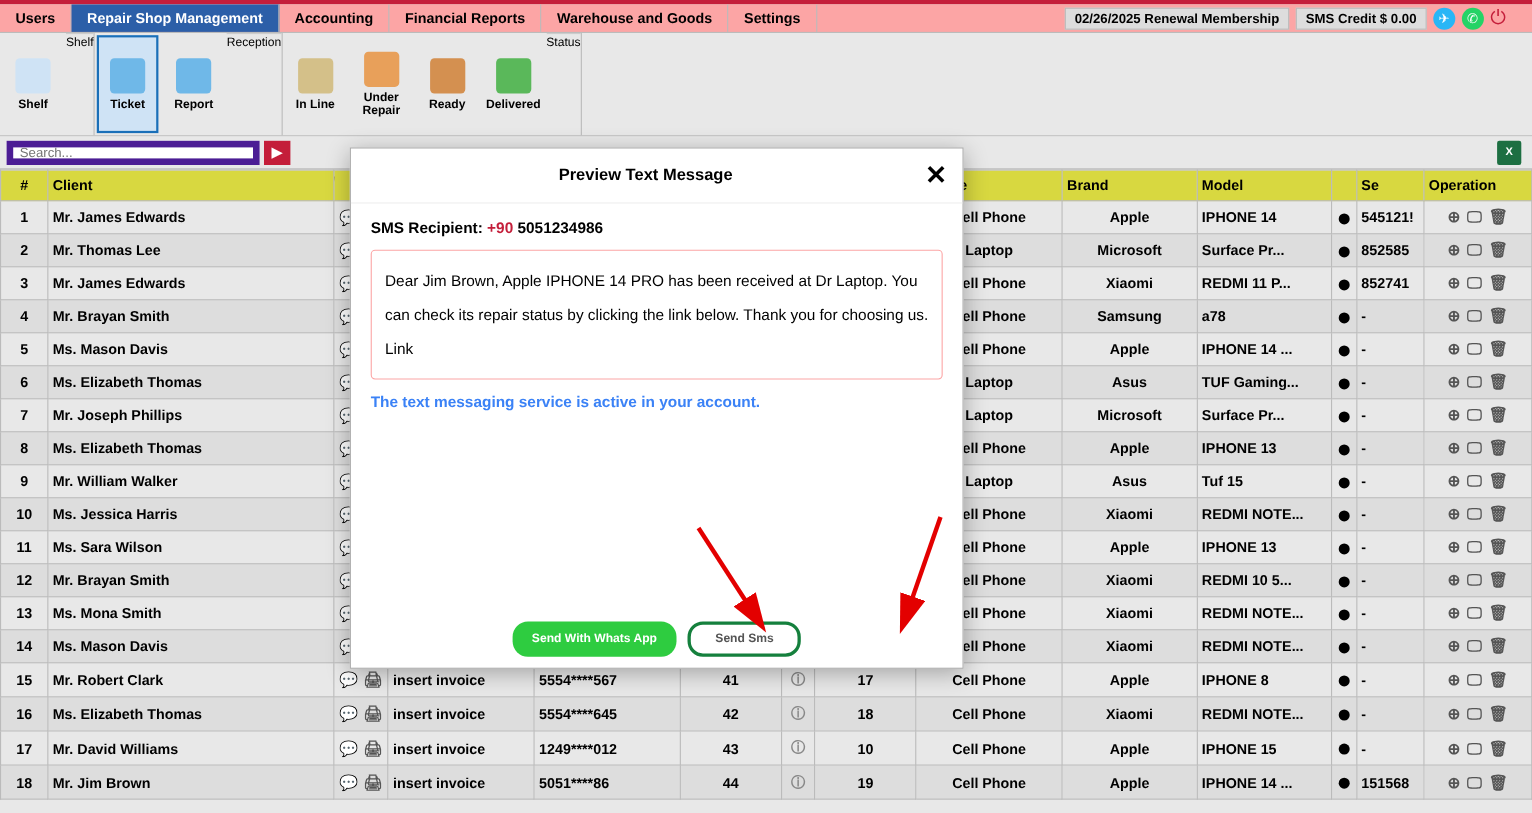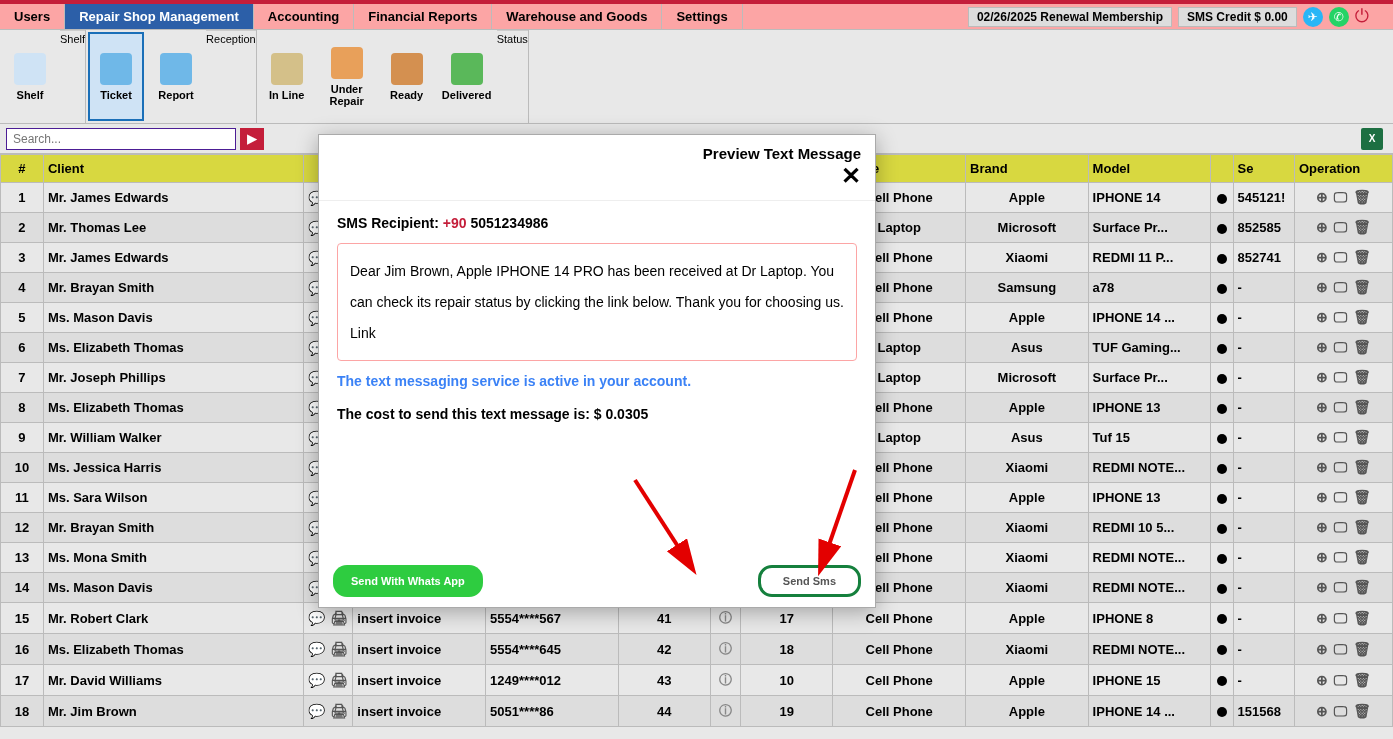--- a/index.html
+++ b/index.html
@@ -17,47 +17,47 @@
 .power { color: #c41e3a; font-size: 18px; cursor: pointer; }
 .ribbon { height: 94px; display: flex; background: #e8e8e8; border-bottom: 1px solid #bbb; }
 .ribbon-group { border-right: 1px solid #bbb; display: flex; flex-direction: row; }
 .ribbon-items { display: flex; flex: 1; }
 .ribbon-item { width: 56px; display: flex; flex-direction: column; align-items: center; justify-content: center; gap: 4px; cursor: pointer; padding: 4px; border: 2px solid transparent; margin: 2px; }
 .ribbon-item.active { border: 2px solid #1a6fb8; background: #cfe3f5; }
 .ribbon-icon { width: 32px; height: 32px; border-radius: 4px; display: flex; align-items: center; justify-content: center; font-size: 18px; }
 .ribbon-label { font-size: 11px; font-weight: bold; text-align: center; }
 .ribbon-group-label { text-align: center; font-size: 11px; padding: 2px 0; border-top: 1px solid #ccc; }
 .search-row { height: 30px; display: flex; align-items: center; background: #e8e8e8; border-bottom: 1px solid #bbb; }
-.search-input { flex: 0 0 230px; height: 22px; margin-left: 6px; border: 1px solid #4c1d95; padding: 0 6px; font-size: 12px; }
+.search-input { flex: 0 0 230px; height: 22px; margin-left: 6px; border: 6px solid #4c1d95; padding: 0 6px; font-size: 12px; }
 .search-btn { width: 24px; height: 22px; background: #c41e3a; color: #fff; border: none; margin-left: 4px; cursor: pointer; display:flex;align-items:center;justify-content:center; }
 .new-btn { margin-left: 10px; font-weight: bold; font-size: 13px; cursor: pointer; padding: 4px 8px; margin-top: 47px; }
 .excel-btn { margin-left: auto; margin-right: 10px; width: 22px; height: 22px; background: #1d6f42; color: #fff; display: flex; align-items: center; justify-content: center; font-size: 10px; font-weight: bold; cursor: pointer; border-radius:2px; }
 .table-wrap { position: relative; }
 table { width: 100%; border-collapse: collapse; table-layout: fixed; }
 th { background: #d8d840; font-weight: bold; font-size: 13px; padding: 6px 4px; border: 1px solid #bbb; text-align: left; }
 th:first-child { text-align: center; }
 td { padding: 6px 4px; border: 1px solid #bbb; font-size: 13px; font-weight: bold; background: #e8e8e8; white-space: nowrap; overflow: hidden; text-overflow: ellipsis; }
 tr:nth-child(even) td { background: #ddd; }
 td.center { text-align: center; }
 .row-icons { display: flex; gap: 4px; justify-content: center; color: #555; }
 .row-icons span { cursor: pointer; font-size: 14px; }
 .dot { display: inline-block; width: 10px; height: 10px; background: #000; border-radius: 50%; vertical-align: middle; }
 .op-icons { display: flex; gap: 6px; justify-content: center; color: #555; font-size: 14px; }
 .op-icons span { cursor: pointer; }
 .modal-overlay { position: absolute; top: 134px; left: 318px; width: 558px; height: 474px; background: #fff; border: 1px solid #aaa; box-shadow: 0 4px 20px rgba(0,0,0,0.3); z-index: 100; display: flex; flex-direction: column; }
-.modal-header { padding: 10px 14px; display: flex; align-items: flex-end; border-bottom: 1px solid #eee; flex-direction: column; }
+.modal-header { padding: 10px 14px; display: flex; align-items: center; border-bottom: 1px solid #eee; }
 .modal-title { flex: 1; text-align: center; font-size: 15px; font-weight: bold; }
 .modal-close { font-size: 24px; cursor: pointer; font-weight: bold; }
 .modal-body { padding: 14px 18px; flex: 1; }
 .recipient { font-size: 14px; font-weight: bold; margin-bottom: 12px; }
 .recipient .code { color: #c41e3a; }
 .msg-box { border: 1px solid #fca5a5; border-radius: 4px; padding: 12px; font-size: 14px; font-weight: normal; line-height: 2.2; margin-bottom: 12px; }
 .service-status { color: #3b82f6; font-weight: bold; font-size: 14px; margin-bottom: 14px; }
 .credit-info { font-size: 14px; font-weight: bold; line-height: 1.6; }
-.modal-footer { padding: 10px 14px; display: flex; justify-content: space-between; gap: 10px; }
+.modal-footer { padding: 10px 14px; display: flex; justify-content: center; gap: 10px; }
 .btn-whatsapp { background: #2ecc40; color: #fff; border: none; border-radius: 14px; padding: 7px 18px; font-size: 11px; font-weight: bold; cursor: pointer; }
 .btn-sms { background: #fff; color: #555; border: 3px solid #15803d; border-radius: 14px; padding: 7px 22px; font-size: 11px; font-weight: bold; cursor: pointer; }
 .arrow { position: absolute; z-index: 200; pointer-events: none; }
 </style>
 </head>
 <body>
 
 <div class="app">
   <div class="topbar"></div>
   <div class="menu-bar">
@@ -666,21 +666,20 @@
     <div class="modal-body">
       <div class="recipient">
         <span>SMS Recipient: </span><span class="code">+90</span><span> 5051234986</span>
       </div>
       <div class="msg-box">
         <div>Dear Jim Brown, Apple IPHONE 14 PRO has been received at Dr Laptop. You can check its repair status by clicking the link below. Thank you for choosing us.</div>
         <div>Link</div>
       </div>
       <div class="service-status">The text messaging service is active in your account.</div>
       <div class="credit-info">
-        <div>The cost to send this text message is: $ 0.0305</div>
       </div>
     </div>
     <div class="modal-footer">
       <button class="btn-whatsapp">Send With Whats App</button>
       <button class="btn-sms">Send Sms</button>
     </div>
   </div>
 
   <svg class="arrow" style="top:470px;left:625px" width="80" height="110">
     <defs>

